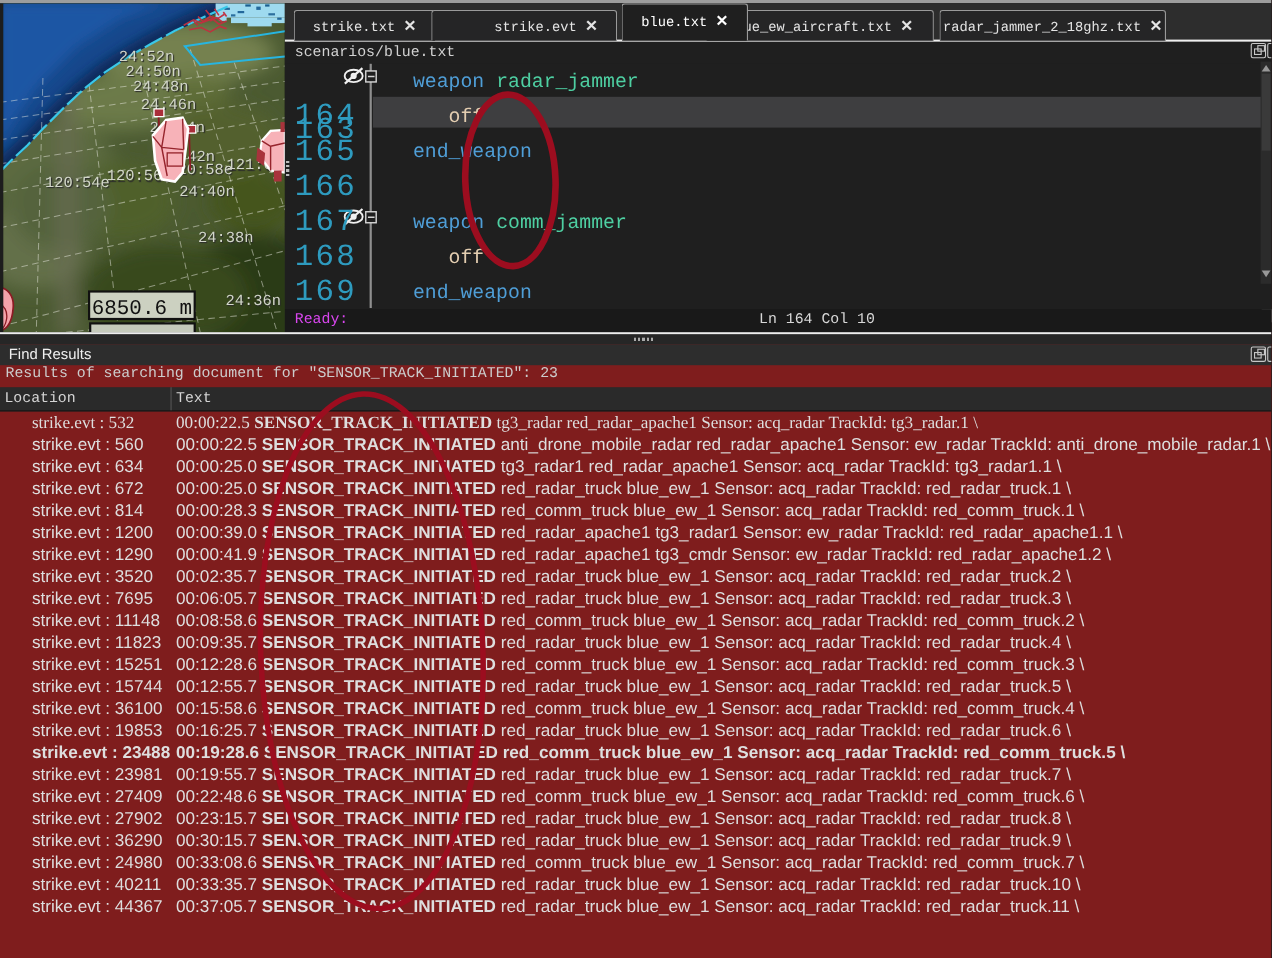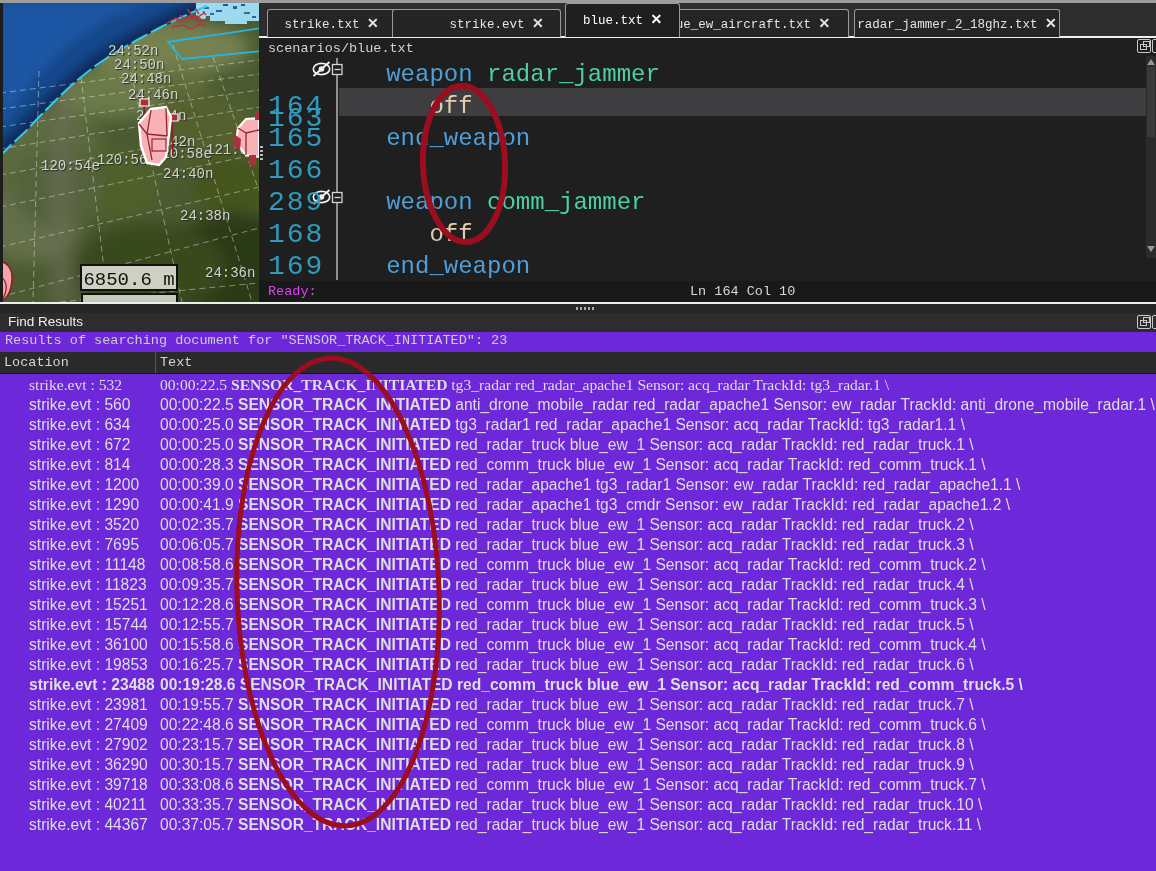--- a/index.html
+++ b/index.html
@@ -190,21 +190,21 @@
         <line x1="1.5" y1="17" x2="17.5" y2="3" stroke-width="2"></line>
         <rect x="20.5" y="5.5" width="9.5" height="10" stroke="#d4d4d4" stroke-width="1.3" fill="#1f1f1f"></rect>
         <line x1="22.5" y1="10.5" x2="28.5" y2="10.5" stroke-width="1.3" stroke="#d4d4d4"></line>
       </g>
     </svg>
 
     <div class="abs lnum" style="top:57px;margin-top:44px;">163</div>
     <div class="abs lnum" style="top:89px;">164</div>
     <div class="abs lnum" style="top:121px;">165</div>
     <div class="abs lnum" style="top:153px;">166</div>
-    <div class="abs lnum" style="top:185px;">289</div>
+    <div class="abs lnum" style="top:185px;">167</div>
     <div class="abs lnum" style="top:217px;">168</div>
     <div class="abs lnum" style="top:249px;">169</div>
 
     <div class="abs code" style="top:57px;"><span class="kw">   weapon</span> <span class="ty">radar_jammer</span></div>
     <div class="abs code" style="top:89px;"><span class="off">      off</span></div>
     <div class="abs code" style="top:121px;"><span class="kw">   end_weapon</span></div>
     <div class="abs code" style="top:185px;"><span class="kw">   weapon</span> <span class="ty">comm_jammer</span></div>
     <div class="abs code" style="top:217px;"><span class="off">      off</span></div>
     <div class="abs code" style="top:249px;"><span class="kw">   end_weapon</span></div>
 
@@ -221,21 +221,21 @@
 
   <div class="abs" style="left:260px;top:146px;width:3px;height:14px;
        background:repeating-linear-gradient(#bbb 0 2px, transparent 2px 4px);"></div>
 
   <div class="abs" style="left:0;top:302px;width:1156px;height:2px;background:#ededed;"></div>
 
   <div class="abs" style="left:0;top:304px;width:1156px;height:9px;background:#262626;"></div>
   <div class="abs" style="left:576px;top:307px;width:19px;height:3px;
        background:repeating-linear-gradient(90deg,#aaa 0 2px, transparent 2px 4px);"></div>
 
-  <div class="abs" style="left:0;top:313px;width:1156px;height:558px;background:#6d28d9;">
+  <div class="abs" style="left:0;top:313px;width:1156px;height:558px;background:#7f1d1d;">
     <div class="abs" style="left:0;top:0;width:1156px;height:19px;background:#2d2d2d;"></div>
     <div class="abs" style="left:8px;top:1px;font-family:'Liberation Sans',sans-serif;font-size:13.5px;color:#f0f0f0;">Find Results</div>
     <div class="abs icon1" style="left:1137px;top:2px;"></div>
     <div class="abs icon2" style="left:1152px;top:2px;"></div>
     <div class="abs" style="left:5px;top:20px;font-size:13.5px;color:#cccccc;">Results of searching document for ″SENSOR_TRACK_INITIATED″: 23</div>
 
     <div class="abs" style="left:0;top:39px;width:1156px;height:21px;background:#2a2a2a;border-bottom:1px solid #151515;"></div>
     <div class="abs" style="left:4px;top:42px;font-size:13.5px;color:#d4d4d4;">Location</div>
     <div class="abs" style="left:155px;top:39px;width:1px;height:21px;background:#555;"></div>
     <div class="abs" style="left:160px;top:42px;font-size:13.5px;color:#d4d4d4;">Text</div>
@@ -315,21 +315,21 @@
         </div>
         <div style="position:relative;height:20px;white-space:nowrap;overflow:hidden;">
           <span style="position:absolute;left:29px;top:1px;">strike.evt : 27902</span>
           <span style="position:absolute;left:160px;top:1px;">00:23:15.7 <b>SENSOR_TRACK_INITIATED</b> red_radar_truck blue_ew_1 Sensor: acq_radar TrackId: red_radar_truck.8 \</span>
         </div>
         <div style="position:relative;height:20px;white-space:nowrap;overflow:hidden;">
           <span style="position:absolute;left:29px;top:1px;">strike.evt : 36290</span>
           <span style="position:absolute;left:160px;top:1px;">00:30:15.7 <b>SENSOR_TRACK_INITIATED</b> red_radar_truck blue_ew_1 Sensor: acq_radar TrackId: red_radar_truck.9 \</span>
         </div>
         <div style="position:relative;height:20px;white-space:nowrap;overflow:hidden;">
-          <span style="position:absolute;left:29px;top:1px;">strike.evt : 39718</span>
+          <span style="position:absolute;left:29px;top:1px;">strike.evt : 24980</span>
           <span style="position:absolute;left:160px;top:1px;">00:33:08.6 <b>SENSOR_TRACK_INITIATED</b> red_comm_truck blue_ew_1 Sensor: acq_radar TrackId: red_comm_truck.7 \</span>
         </div>
         <div style="position:relative;height:20px;white-space:nowrap;overflow:hidden;">
           <span style="position:absolute;left:29px;top:1px;">strike.evt : 40211</span>
           <span style="position:absolute;left:160px;top:1px;">00:33:35.7 <b>SENSOR_TRACK_INITIATED</b> red_radar_truck blue_ew_1 Sensor: acq_radar TrackId: red_radar_truck.10 \</span>
         </div>
         <div style="position:relative;height:20px;white-space:nowrap;overflow:hidden;">
           <span style="position:absolute;left:29px;top:1px;">strike.evt : 44367</span>
           <span style="position:absolute;left:160px;top:1px;">00:37:05.7 <b>SENSOR_TRACK_INITIATED</b> red_radar_truck blue_ew_1 Sensor: acq_radar TrackId: red_radar_truck.11 \</span>
         </div>
@@ -345,20 +345,20 @@
 
 <style>
   .tab{height:27px;background:#252526;border:1px solid #9a9a9a;border-bottom:none;
        border-radius:3px 3px 0 0;text-align:center;font-size:12.5px;color:#e4e4e4;
        line-height:27px;white-space:nowrap;overflow:hidden;}
   .tabact{height:33px;background:#1f1f1f;border:1px solid #9a9a9a;border-bottom:none;
        border-radius:3px 3px 0 0;text-align:center;font-size:12.5px;color:#ffffff;
        line-height:30px;white-space:nowrap;z-index:3;overflow:hidden;}
   .x{font-family:'Liberation Sans',sans-serif;font-weight:bold;font-size:14px;}
   .lnum{left:9px;width:52px;font-size:28px;line-height:30px;color:#2e9bbf;letter-spacing:2px;}
-  .code{left:84px;font-size:24px;line-height:30px;white-space:pre;}
+  .code{left:84px;font-size:18px;line-height:30px;white-space:pre;}
   .kw{color:#4f9ed7;}
   .ty{color:#4ecfa2;}
   .off{color:#e3cdb0;}
   .icon1,.icon2{width:12px;height:12px;border:1.5px solid #c8c8c8;border-radius:2px;}
   .icon1::before{content:'';position:absolute;left:2px;top:4px;width:5px;height:4px;border:1.2px solid #c8c8c8;}
   .icon1::after{content:'';position:absolute;left:5px;top:1px;width:5px;height:4px;border:1.2px solid #c8c8c8;}
 </style>
 
 </body></html>

